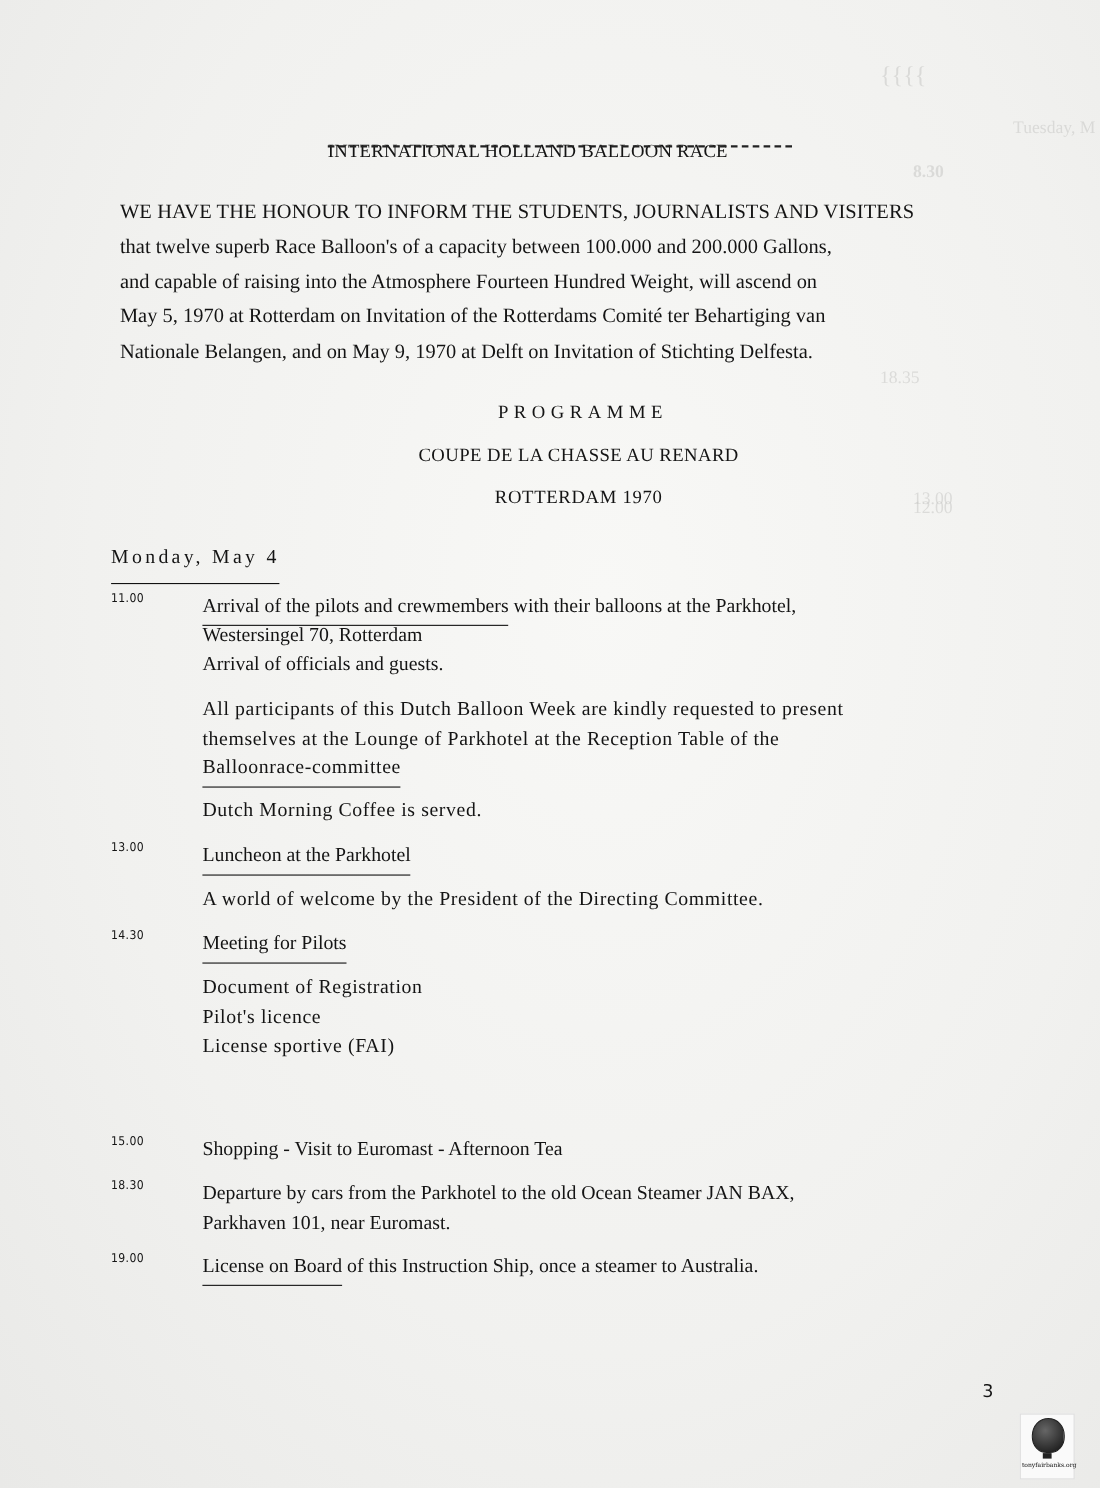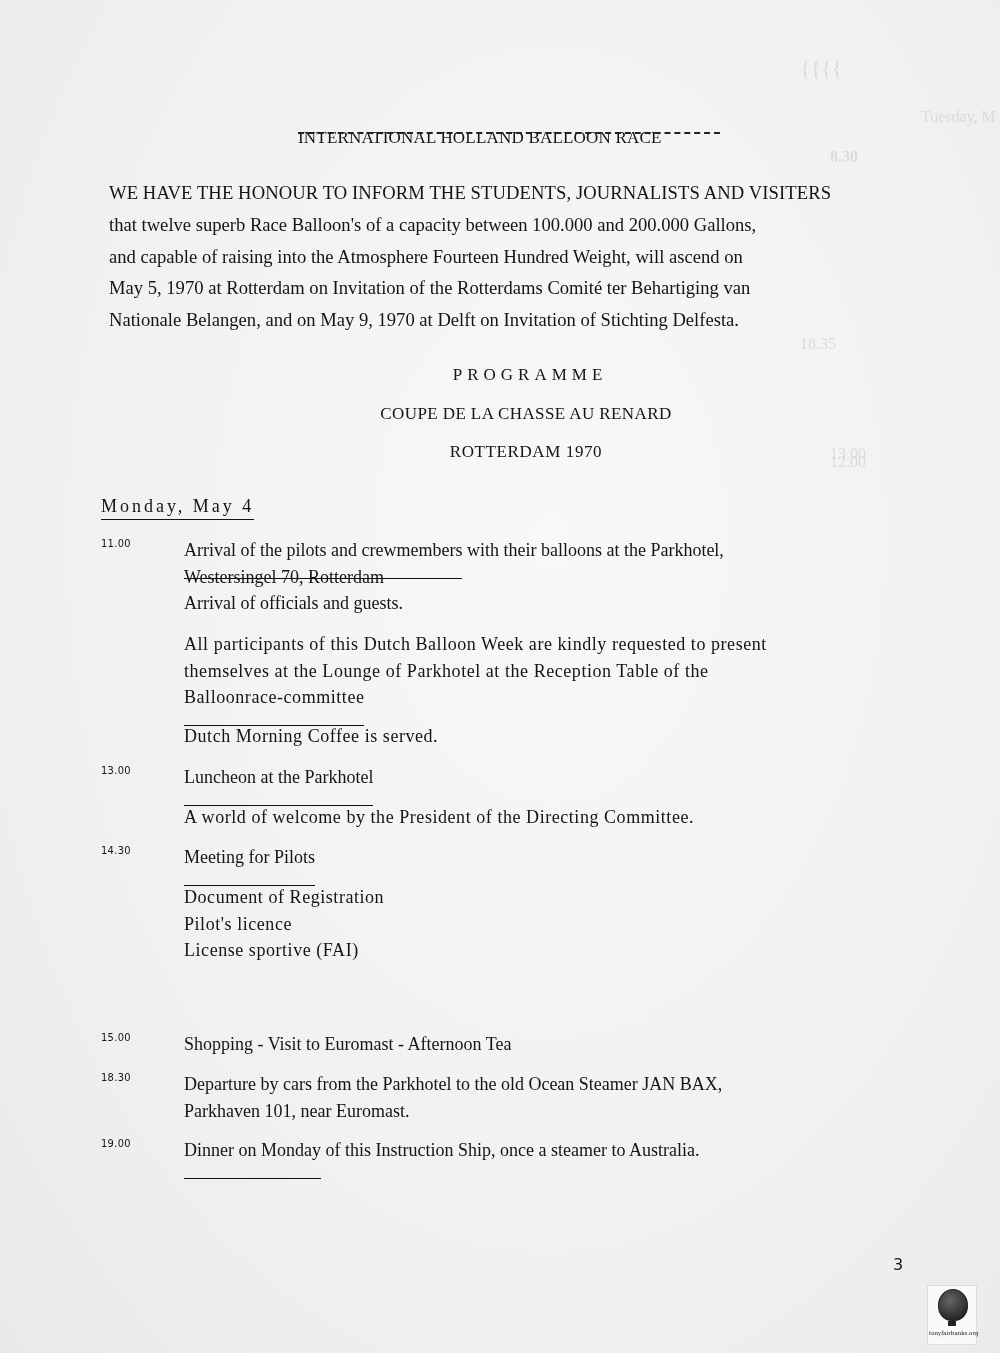--- a/index.html
+++ b/index.html
@@ -26,28 +26,28 @@
   .intro p { margin: 5px; white-space: nowrap; }
   .intro .caps { letter-spacing: 0.1px; }
 
   .center { position: absolute; left: 0; width: 1000px; text-align: center; }
   .prog { top: 365px; font-size: 17px; letter-spacing: 5px; padding-left: 30px; }
   .coupe { top: 404px; font-size: 17px; letter-spacing: 0.4px; padding-left: 26px; }
   .rdam { top: 442px; font-size: 17px; letter-spacing: 0.6px; padding-left: 26px; }
 
   .day {
     left: 101px; top: 496px; font-size: 18px; letter-spacing: 3px;
-    padding-bottom: 2px; border-bottom: 1.6px solid #111;
+    padding-bottom: 13px; border-bottom: 1.6px solid #111;
   }
 
   .row { position: absolute; left: 101px; font-size: 18px; }
   .time { position: absolute; left: 0; top: 0; width: 70px; font-family: "DejaVu Sans Condensed", "DejaVu Sans", sans-serif; font-size: 11px; letter-spacing: 0.3px; }
   .txt { position: absolute; left: 83px; top: 0; white-space: nowrap; line-height: 26.5px; }
   .txt p { margin: 0; }
-  .u { border-bottom: 1.5px solid #111; padding-bottom: 18px; }
+  .u { border-bottom: 1.5px solid #111; padding-bottom: 8px; }
   .wide { letter-spacing: 0.55px; }
 
   .pageno {
     left: 893px; top: 1255px; font-family: "DejaVu Sans", sans-serif; font-size: 16px;
   }
   .logo {
     position: absolute; left: 927px; top: 1285px; width: 48px; height: 58px;
     background: #fafafa; border: 1px solid #ddd;
   }
   .logo .ball {
@@ -147,21 +147,21 @@
     <div class="time">18.30</div>
     <div class="txt">
       <p>Departure by cars from the Parkhotel to the old Ocean Steamer JAN BAX,</p>
       <p>Parkhaven 101, near Euromast.</p>
     </div>
   </div>
 
   <div class="row" style="top:1137px;">
     <div class="time">19.00</div>
     <div class="txt">
-      <p><span class="u">Dinner on Monday</span><span> of this Instruction Ship, once a steamer to Australia.</span></p>
+      <p><span class="u">License on Board</span><span> of this Instruction Ship, once a steamer to Australia.</span></p>
     </div>
   </div>
 
   <div class="abs pageno">3</div>
 
   <div class="logo">
     <div class="ball"></div>
     <div class="basket"></div>
     <div class="lbl">tonyfairbanks.org</div>
   </div>

